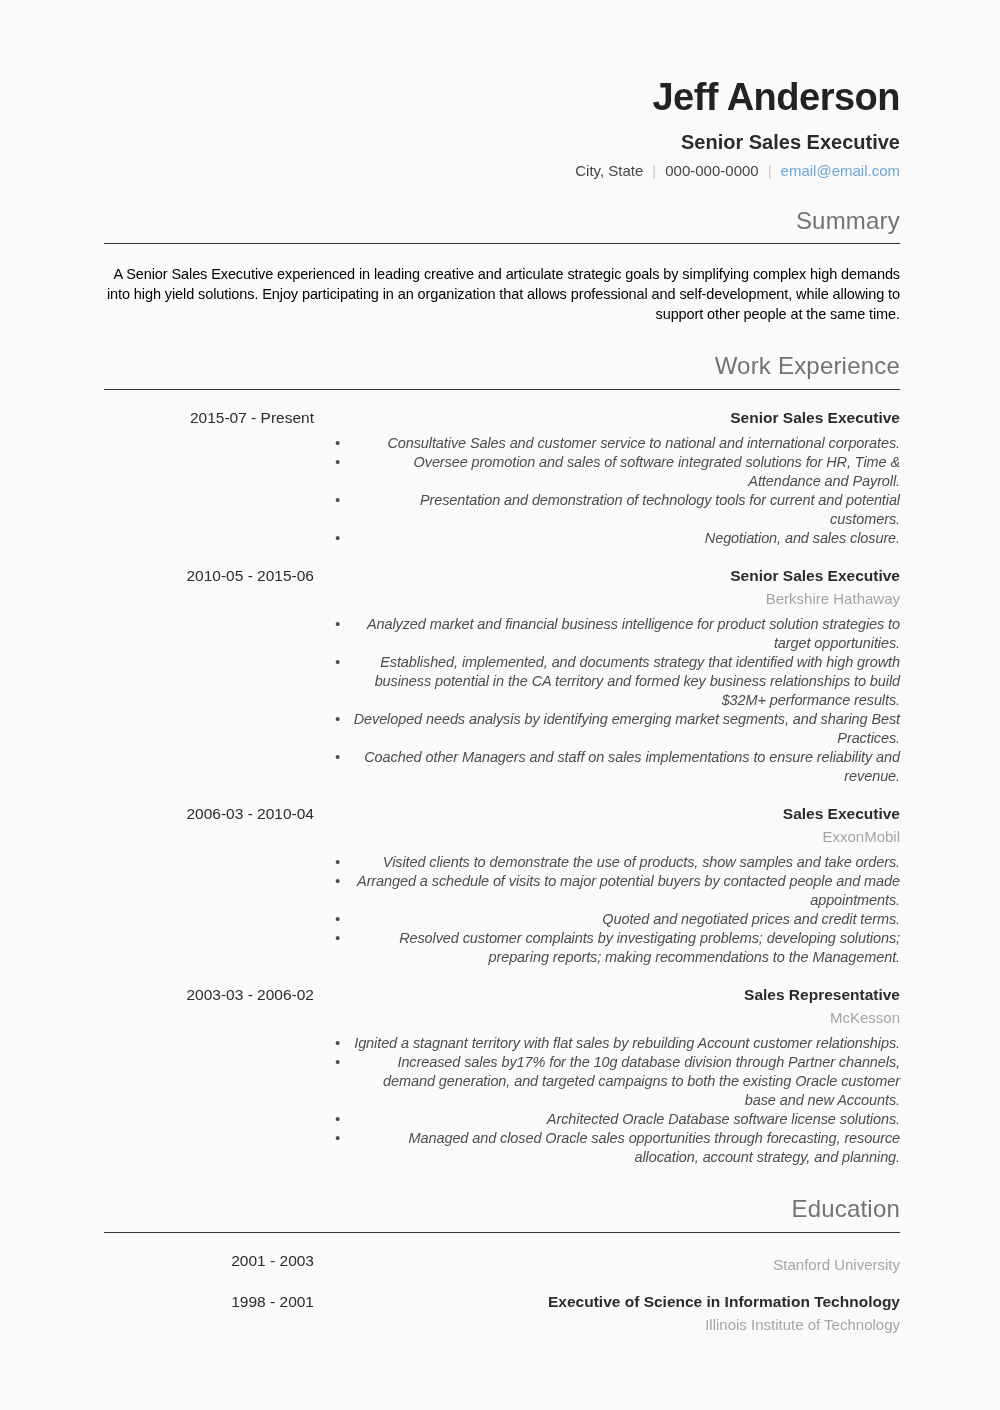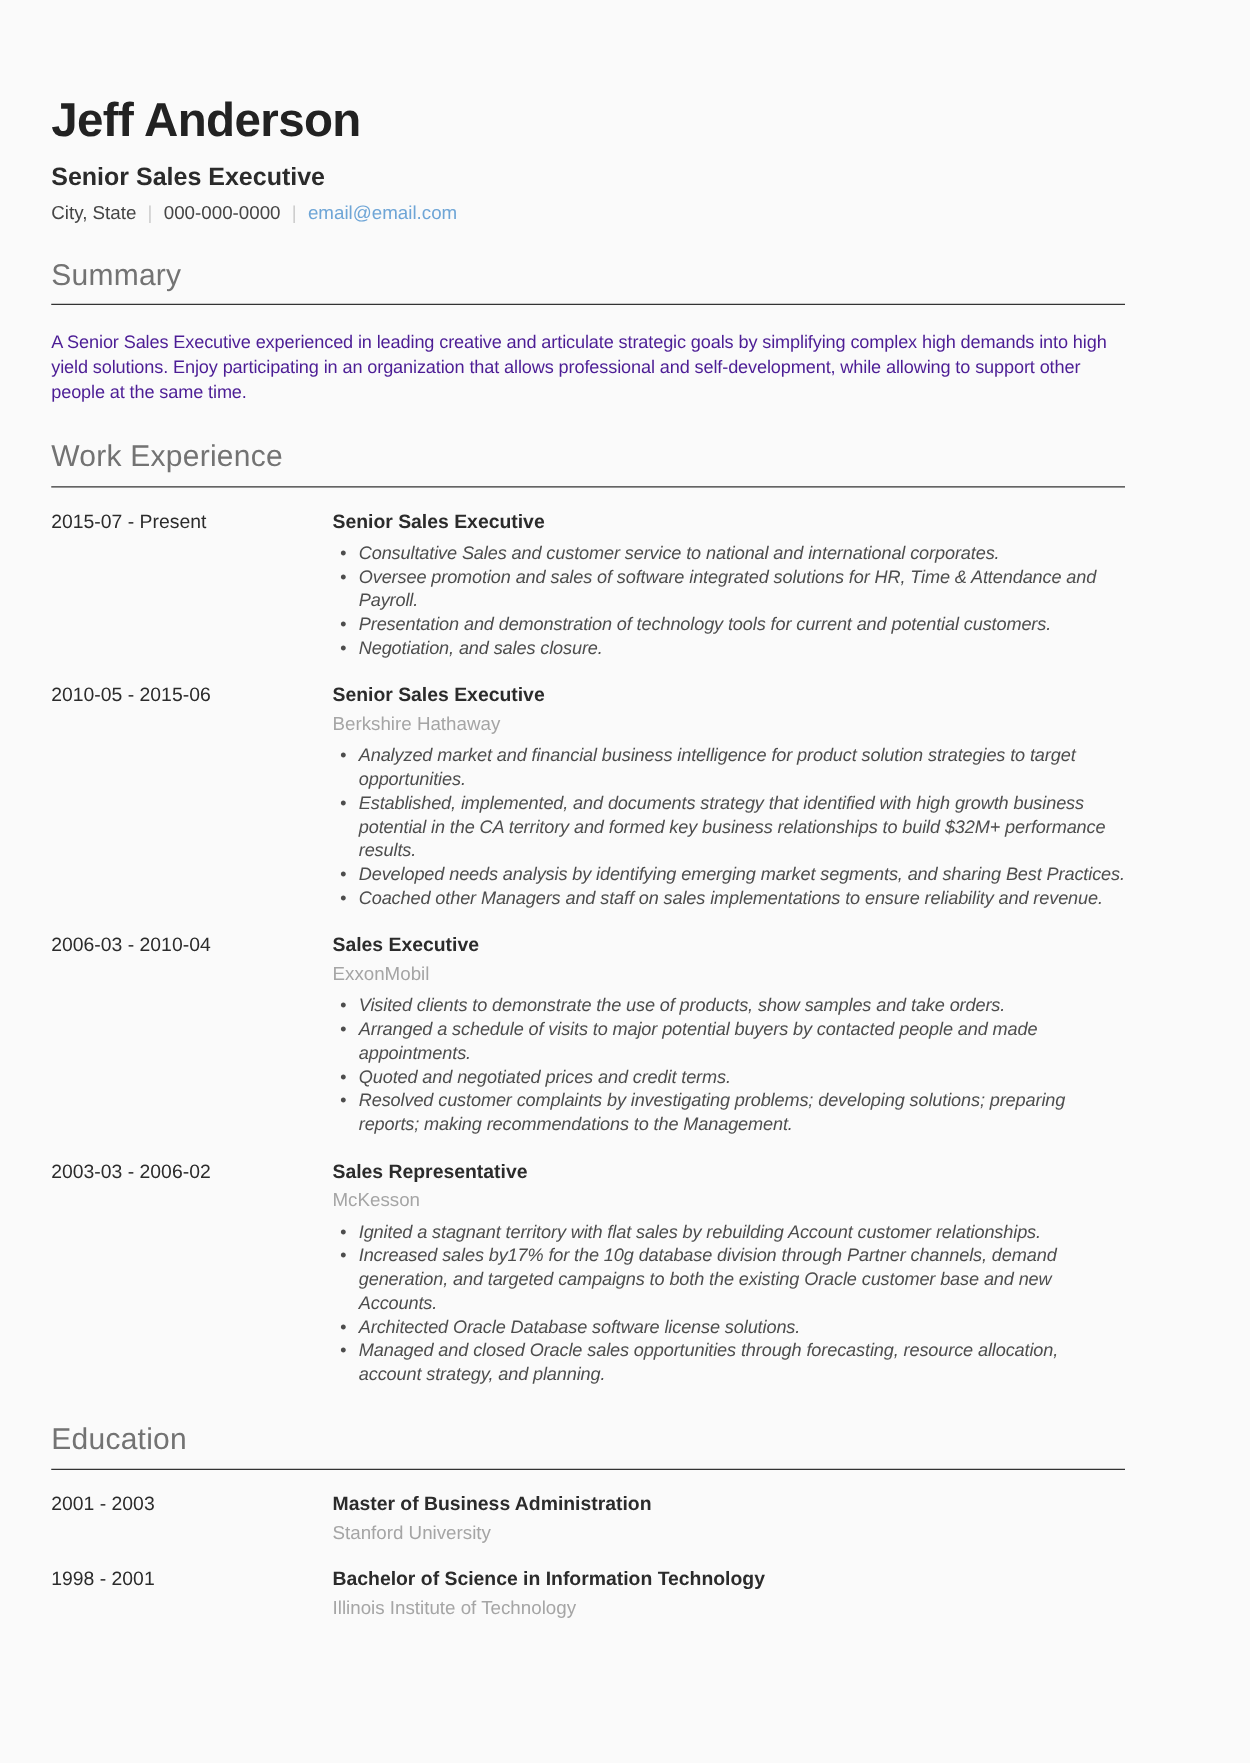--- a/index.html
+++ b/index.html
@@ -8,22 +8,23 @@
   }
   body {
     width: 1000px;
     height: 1410px;
     overflow: hidden;
     background: #fafafa;
     font-family: "Liberation Sans", "DejaVu Sans", sans-serif;
     color: #4d4d4d;
   }
   .page {
-    padding: 78px 100px 0 41px;
+    padding: 78px 100px 0 104px;
     box-sizing: border-box;
+    text-align: right;
   }
   
   .name {
     font-size: 38px;
     font-weight: bold;
     color: #222222;
     margin: 0 0 13px 0;
     letter-spacing: -0.5px;
     line-height: 1.05;
   }
@@ -58,21 +59,21 @@
     padding-bottom: 9px;
     border-bottom: 1px solid var(--heading-rule, #333333);
     line-height: 1.15;
     letter-spacing: 0.2px;
   }
   .summary-text {
     margin: 20px 0 0 0;
     font-size: 14.5px;
     line-height: 20px;
     letter-spacing: -0.1px;
-    color: #4c1d95;
+    color: #000000;
   }
   
   .entries {
     margin-top: 4px;
   }
   .entry {
     display: flex;
     margin-top: 18px;
   }
   .entry-dates {
@@ -217,28 +218,27 @@
       </div>
   </section>
 
   <section class="section">
     <h2 class="section-heading">Education</h2>
     <div class="entries">
 
         <div class="entry">
           <div class="entry-dates">2001 - 2003</div>
           <div class="entry-body">
-            <div class="entry-title">Master of Business Administration</div>
             <div class="entry-company">Stanford University</div>
           </div>
         </div>
 
         <div class="entry">
           <div class="entry-dates">1998 - 2001</div>
           <div class="entry-body">
-            <div class="entry-title">Bachelor of Science in Information Technology</div>
+            <div class="entry-title">Executive of Science in Information Technology</div>
             <div class="entry-company">Illinois Institute of Technology</div>
           </div>
         </div>
       </div>
   </section>
 
 </div>
 
 </body></html>

